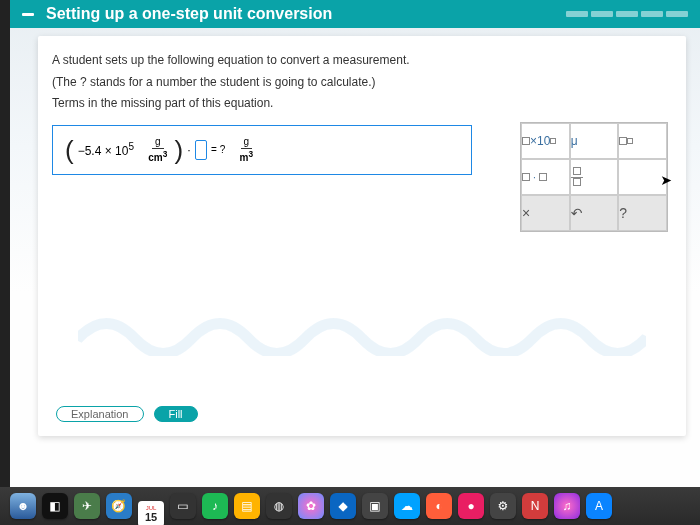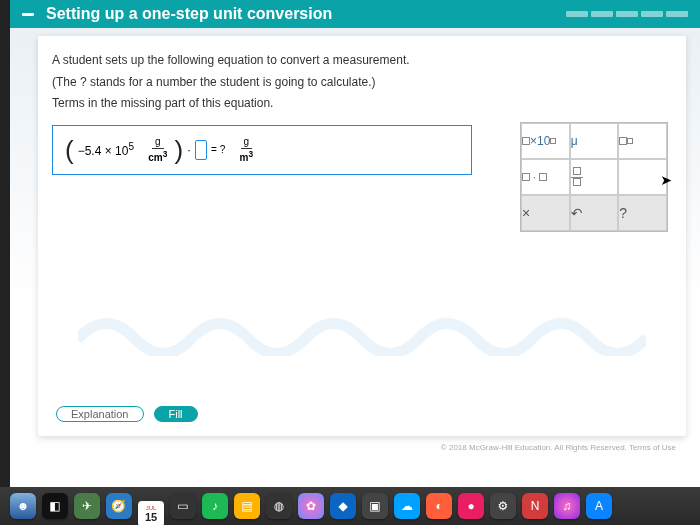--- a/index.html
+++ b/index.html
@@ -199,21 +199,20 @@
       <svg viewBox="0 0 400 60" preserveAspectRatio="none">
         <path d="M0,40 Q20,10 40,40 T80,40 T120,40 T160,40 T200,40 T240,40 T280,40 T320,40 T360,40 T400,40" fill="none" stroke="#1580c8" stroke-width="6"></path>
         <path d="M0,45 Q20,15 40,45 T80,45 T120,45 T160,45 T200,45 T240,45 T280,45 T320,45 T360,45 T400,45" fill="none" stroke="#1580c8" stroke-width="6"></path>
       </svg>
     </div>
 
     <div class="btns">
       <button class="btn ghost">Explanation</button>
       <button class="btn primary">Fill</button>
     </div>
-    <div class="copyright">© 2018 McGraw-Hill Education. All Rights Reserved.  Terms of Use</div>
   </div>
 
   <div class="cursor">➤</div>
 </div>
 
 <div class="dock">
   <div class="app c1">☻</div>
   <div class="app c2">◧</div>
   <div class="app c3">✈</div>
   <div class="app c4">🧭</div>

